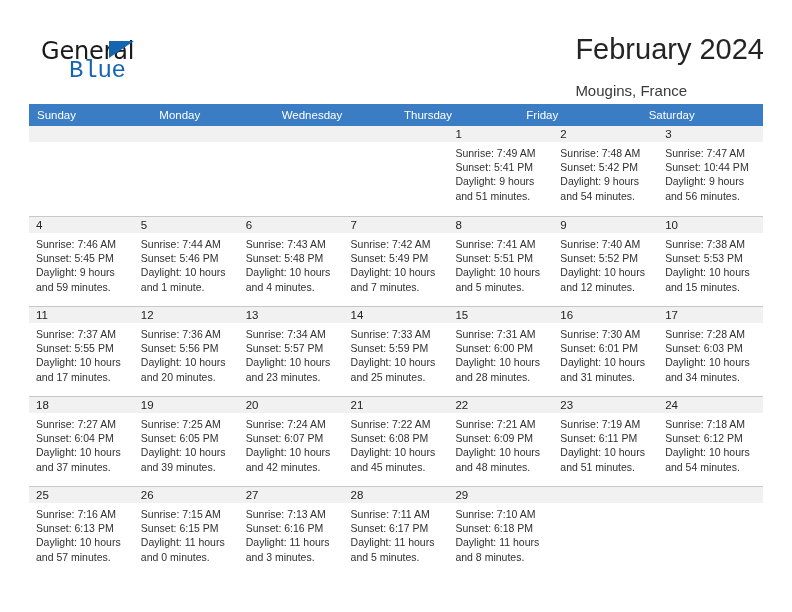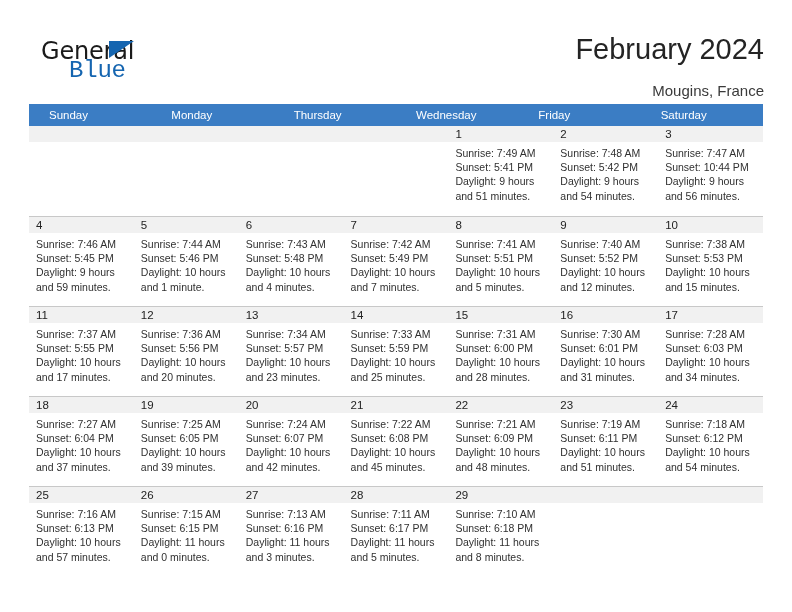--- a/index.html
+++ b/index.html
@@ -63,21 +63,20 @@
     color: #1565b0;
     line-height: 26px;
     letter-spacing: -0.2px;
     font-family: Liberation Mono, monospace;
   }
 
   .title-block {
     position: absolute;
     right: 36px;
     top: 32px;
-    text-align: right;
   }
   .cal-title {
     font-size: 29px;
     color: #242424;
     line-height: 34px;
     white-space: nowrap;
   }
   .cal-subtitle {
     margin-top: 16px;
     font-size: 15px;
@@ -97,21 +96,21 @@
     display: flex;
     width: 100%;
     height: 22px;
     background: #3b7dc4;
   }
   .weekhead .wh {
     flex: 1 1 0;
     color: #ffffff;
     font-size: 11.5px;
     line-height: 22px;
-    padding-left: 20px;
+    padding-left: 8px;
     box-sizing: border-box;
     overflow: hidden;
     white-space: nowrap;
   }
 
   .week {
     display: flex;
     width: 100%;
     height: 90px;
     border-top: 1px solid #c8c8c8;
@@ -166,22 +165,22 @@
       <div class="cal-title">February 2024</div>
       <div class="cal-subtitle">Mougins, France</div>
     </div>
 
   </div>
 
   <div class="calendar">
     <div class="weekhead">
       <div class="wh">Sunday</div>
       <div class="wh">Monday</div>
+      <div class="wh">Wednesday</div>
       <div class="wh">Thursday</div>
-      <div class="wh">Wednesday</div>
       <div class="wh">Friday</div>
       <div class="wh">Saturday</div>
     </div>
     <div id="weeks-container">
         <div class="week first">
           <div class="daycell empty">
             <div class="daynum-band"></div>
             <div class="lines">
               <div></div>
               <div></div>

